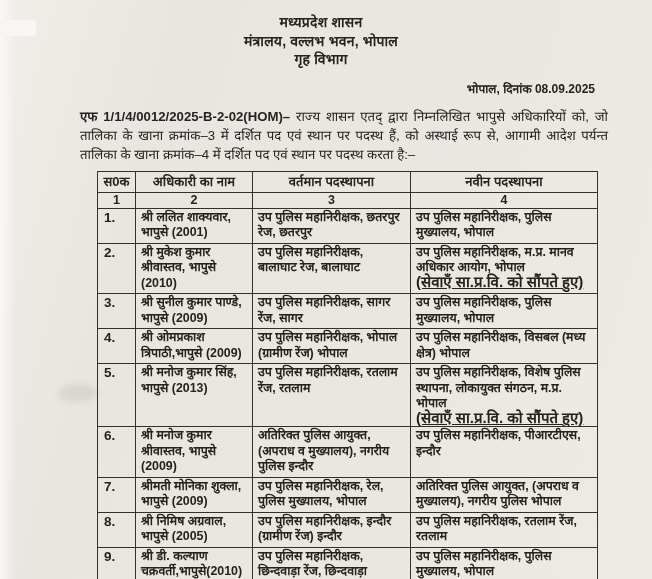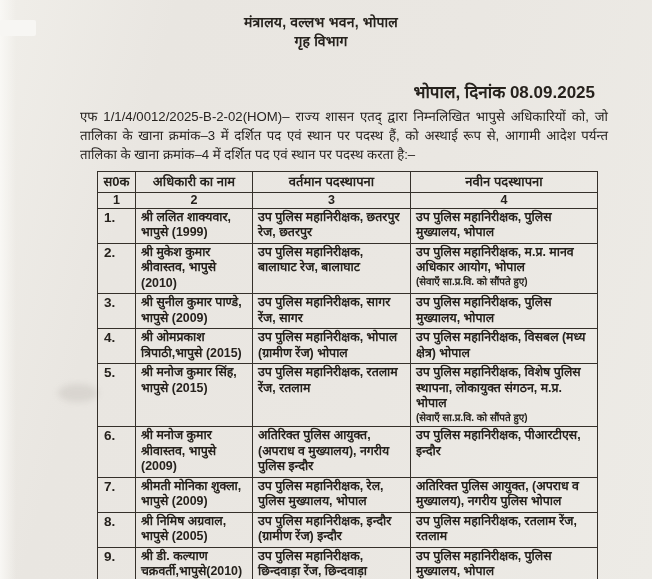--- a/index.html
+++ b/index.html
@@ -30,29 +30,29 @@
   }
 
   .doc-header {
     position: absolute; top: 13px; left: 0; right: 10px;
     text-align: center; font-weight: bold;
     font-size: 14px; line-height: 18.5px;
     letter-spacing: .2px;
   }
   .place-date {
     position: absolute; top: 80px; right: 57px;
-    font-weight: bold; font-size: 17px;
+    font-weight: bold; font-size: 12px;
   }
 
   .intro {
     position: absolute; top: 107px; left: 80px; width: 528px;
     font-size: 13.2px; line-height: 19px; text-align: justify;
     color: #272320;
   }
-  .intro .ref { font-weight: normal; }
+  .intro .ref { font-weight: bold; }
 
   table.order-table {
     position: absolute; top: 171px; left: 97px;
     width: 500px; border-collapse: collapse; table-layout: fixed;
     font-size: 12.4px; line-height: 15.5px;
     color: #26221d;
   }
   .order-table th, .order-table td {
     border: 1.6px solid #35302a;
     padding: 1px 5px 2px 5px;
@@ -63,31 +63,32 @@
   .order-table thead th {
     font-weight: bold; text-align: center;
     font-size: 13px; padding: 2px 3px;
   }
   .order-table .num-row td {
     text-align: center; font-weight: bold; padding: 0 0 1px 0;
     font-size: 12.5px; line-height: 14px;
   }
   .order-table td.c-sn { font-size: 13.5px; font-weight: bold; padding-left: 6px; }
   .order-table td.c-name, .order-table td.c-cur, .order-table td.c-new { font-weight: bold; }
-  .order-table .note { display: block; font-size: 10px; line-height: 12.5px; font-weight: bold; }
+  .order-table .note { display: block; font-size: 15px; line-height: 12.5px; font-weight: bold; text-decoration: underline; }
 </style>
 </head>
 <body>
 
 <div class="page">
   <div class="scan-shade"></div>
   <div class="scan-patch"></div>
   <div class="scan-smudge"></div>
 
   <div class="doc-header">
+    <div>मध्यप्रदेश शासन</div>
     <div>मंत्रालय, वल्लभ भवन, भोपाल</div>
     <div>गृह विभाग</div>
   </div>
 
   <div class="place-date">भोपाल, दिनांक 08.09.2025</div>
 
   <div class="intro">
     <span class="ref">एफ 1/1/4/0012/2025-B-2-02(HOM)–</span><span> राज्य शासन एतद् द्वारा निम्नलिखित भापुसे अधिकारियों को, जो तालिका के खाना क्रमांक–3 में दर्शित पद एवं स्थान पर पदस्थ हैं, को अस्थाई रूप से, आगामी आदेश पर्यन्त तालिका के खाना क्रमांक–4 में दर्शित पद एवं स्थान पर पदस्थ करता है:–</span>
   </div>
 
@@ -108,21 +109,21 @@
       <tr class="num-row">
         <td>1</td>
         <td>2</td>
         <td>3</td>
         <td>4</td>
       </tr>
     </thead>
     <tbody>
     <tr>
       <td class="c-sn">1.</td>
-      <td class="c-name">श्री ललित शाक्यवार, भापुसे (1999)</td>
+      <td class="c-name">श्री ललित शाक्यवार, भापुसे (2001)</td>
       <td class="c-cur">उप पुलिस महानिरीक्षक, छतरपुर रेज, छतरपुर</td>
       <td class="c-new">
         <span>उप पुलिस महानिरीक्षक, पुलिस मुख्यालय, भोपाल</span>
         
       </td>
     </tr>
 
     <tr>
       <td class="c-sn">2.</td>
       <td class="c-name">श्री मुकेश कुमार श्रीवास्तव, भापुसे (2010)</td>
@@ -138,31 +139,31 @@
       <td class="c-name">श्री सुनील कुमार पाण्डे, भापुसे (2009)</td>
       <td class="c-cur">उप पुलिस महानिरीक्षक, सागर रेंज, सागर</td>
       <td class="c-new">
         <span>उप पुलिस महानिरीक्षक, पुलिस मुख्यालय, भोपाल</span>
         
       </td>
     </tr>
 
     <tr>
       <td class="c-sn">4.</td>
-      <td class="c-name">श्री ओमप्रकाश त्रिपाठी,भापुसे (2015)</td>
+      <td class="c-name">श्री ओमप्रकाश त्रिपाठी,भापुसे (2009)</td>
       <td class="c-cur">उप पुलिस महानिरीक्षक, भोपाल (ग्रामीण रेंज) भोपाल</td>
       <td class="c-new">
         <span>उप पुलिस महानिरीक्षक, विसबल (मध्य क्षेत्र) भोपाल</span>
         
       </td>
     </tr>
 
     <tr>
       <td class="c-sn">5.</td>
-      <td class="c-name">श्री मनोज कुमार सिंह, भापुसे (2015)</td>
+      <td class="c-name">श्री मनोज कुमार सिंह, भापुसे (2013)</td>
       <td class="c-cur">उप पुलिस महानिरीक्षक, रतलाम रेंज, रतलाम</td>
       <td class="c-new">
         <span>उप पुलिस महानिरीक्षक, विशेष पुलिस स्थापना, लोकायुक्त संगठन, म.प्र. भोपाल</span>
         <span class="note">(सेवाएँ सा.प्र.वि. को सौंपते हुए)</span>
       </td>
     </tr>
 
     <tr>
       <td class="c-sn">6.</td>
       <td class="c-name">श्री मनोज कुमार श्रीवास्तव, भापुसे (2009)</td>

